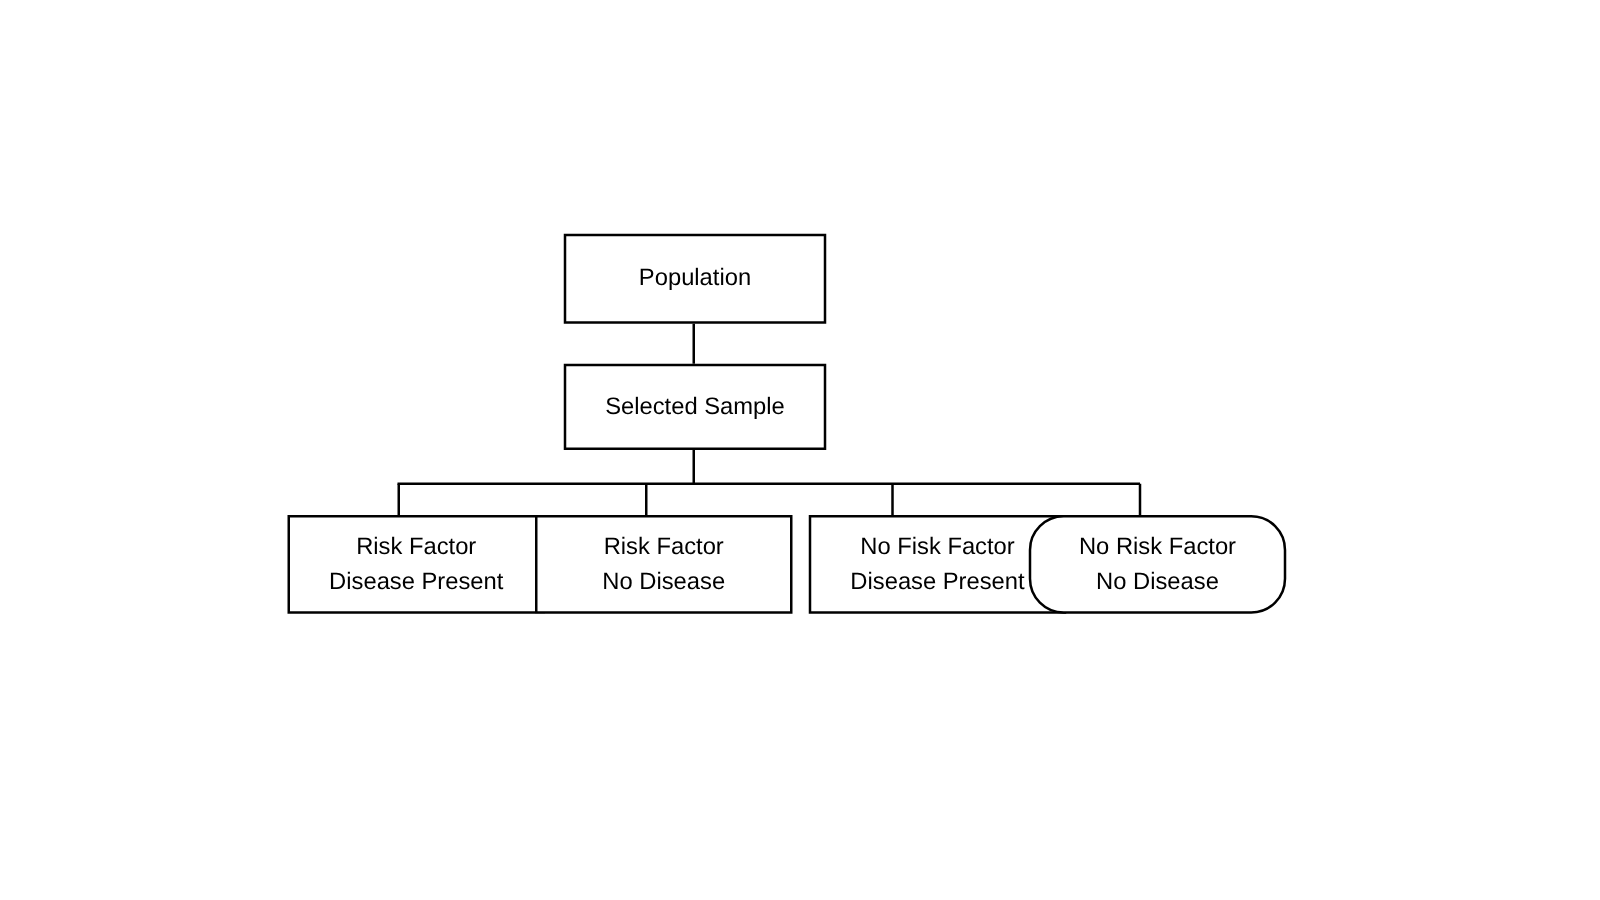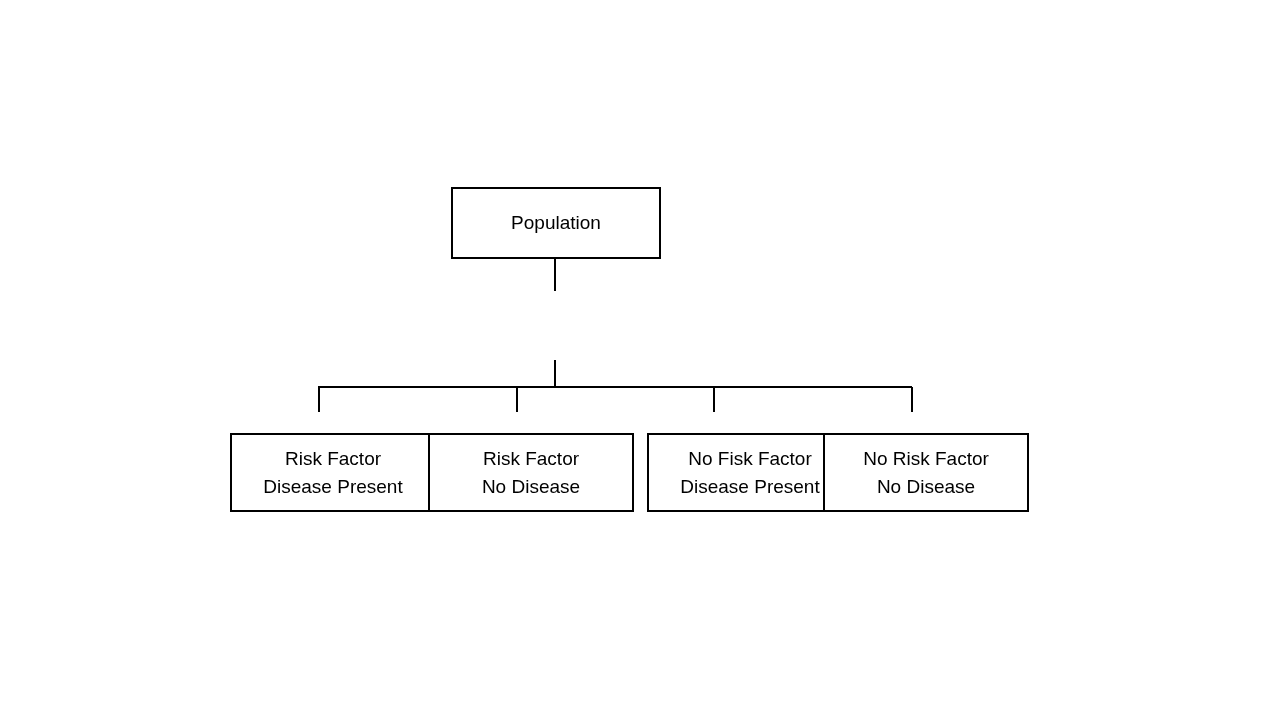--- a/index.html
+++ b/index.html
@@ -25,25 +25,25 @@
     flex-direction: column;
     align-items: center;
     justify-content: center;
     text-align: center;
     font-size: 19px;
     line-height: 28px;
     color: #000000;
   }
   .node-population      { left: 451px; top: 187px; width: 210px; height: 72px; }
   .node-selected-sample { left: 451px; top: 291px; width: 210px; height: 69px; }
-  .leaf { top: 433px; width: 206px; height: 79px; }
+  .leaf { top: 412px; width: 206px; height: 79px; }
   .leaf-1 { left: 230px; }
   .leaf-2 { left: 428px; }
   .leaf-3 { left: 625px; margin-left: 22px; }
-  .leaf-4 { left: 823px; }
+  .leaf-4 { left: 823px; border-radius: 28px; }
   .line {
     position: absolute;
     background: #000000;
   }
   .conn-pop-sample { left: 554px; top: 259px; width: 1.5px; height: 32px; }
   .conn-stem       { left: 554px; top: 360px; width: 2px;   height: 26.5px; }
   .conn-hbar       { left: 318px; top: 386px; width: 594px; height: 1.5px; }
   .conn-drop       { top: 387px; width: 1.5px; height: 25px; }
   .conn-drop-1 { left: 318px; }
   .conn-drop-2 { left: 516px; }
@@ -52,20 +52,23 @@
 </style>
 </head>
 <body>
 
 <div class="canvas">
 
   <div class="node node-population">
     <span>Population</span>
   </div>
 
+  <div class="node node-selected-sample">
+    <span>Selected Sample</span>
+  </div>
 
   <div class="node leaf leaf-1">
     <span>Risk Factor</span>
     <span>Disease Present</span>
   </div>
 
   <div class="node leaf leaf-2">
     <span>Risk Factor</span>
     <span>No Disease</span>
   </div>

